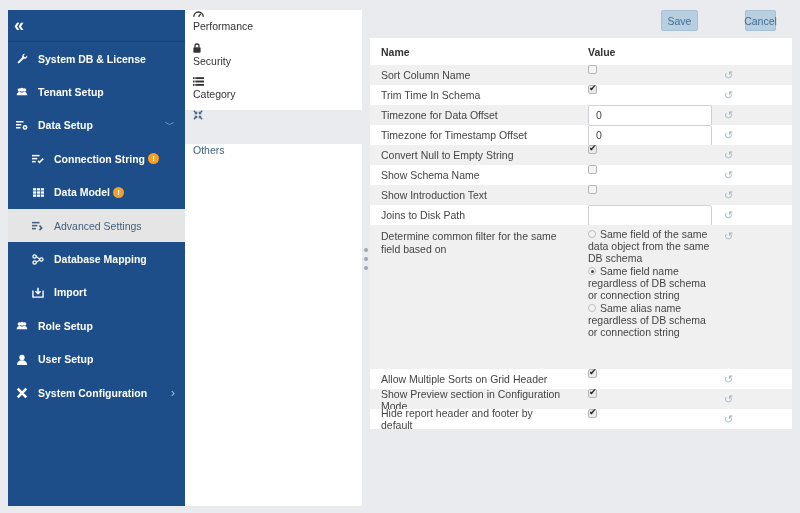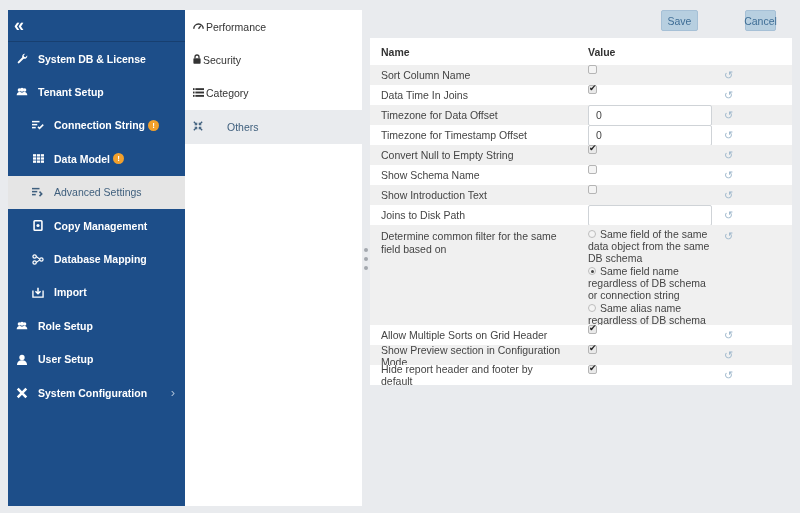--- a/index.html
+++ b/index.html
@@ -34,22 +34,22 @@
     display: inline-flex; width: 11px; height: 11px; border-radius: 50%;
     background: #f2a02c; color: #fff; font-size: 8px; font-weight: bold;
     align-items: center; justify-content: center; margin-left: 3px;
   }
   
   .cats {
     position: absolute; left: 185px; top: 10px; width: 177px; height: 496px;
     background: #fff;
   }
   .cat {
-    height: 33.4px; display: flex; align-items: center; padding-left: 8px;
-    font-size: 10.5px; color: #333; cursor: pointer;
+    height: 33.4px; display: flex; align-items: flex-start; padding-left: 8px;
+    font-size: 10.5px; color: #333; cursor: pointer; flex-direction: column;
   }
   .cat.active { background: #e9ebee; color: #3f5f7d; gap: 22px; }
   .cat .ico { margin-right: 2px; font-size: 9px; }
   .splitter {
     position: absolute; left: 364px; top: 248px; width: 4px; height: 22px;
     display: flex; flex-direction: column; justify-content: space-between; align-items: center;
     cursor: col-resize;
   }
   .splitter span { width: 4px; height: 4px; border-radius: 50%; background: #a3a8ae; }
   
@@ -79,21 +79,21 @@
   }
   .cb.on::after {
     content: "✔"; position: absolute; left: 0px; top: -3px; font-size: 9px; color: #222;
   }
   .cb.on { background: #e9e9e9; }
   .txt {
     width: 124px; height: 21px; border: 1px solid #cfd3d7; border-radius: 2px;
     background: #fff; font-size: 10.5px; padding-left: 7px; color: #444;
     font-family: "Liberation Sans", sans-serif;
   }
-  .r.tall { height: 100px; align-items: flex-start; }
+  .r.tall { height: 144px; align-items: flex-start; }
   .r.tall .name { padding-top: 5px; line-height: 13px; }
   .r.tall .val { padding-top: 3px; line-height: 12px; }
   .r.tall .reset { padding-top: 5px; }
   .radio {
     display: inline-block; width: 8px; height: 8px; border-radius: 50%;
     border: 1px solid #bdbdbd; background: #f4f4f4; margin-right: 4px; position: relative; top: 0px;
     cursor: pointer;
   }
   .radio.on::after { content: ""; position: absolute; left: 1.5px; top: 1.5px; width: 3px; height: 3px; border-radius: 50%; background: #444; }
   .opt { margin-bottom: 1px; }
@@ -121,20 +121,33 @@
       <svg width="12" height="10" viewBox="0 0 18 14">
           <circle cx="5" cy="4" r="2.5" fill="#fff"></circle>
           <circle cx="13" cy="4" r="2.5" fill="#fff"></circle>
           <circle cx="9" cy="3.5" r="3" fill="#fff"></circle>
           <path fill="#fff" d="M1 12c0-3 2-5 4-5s3 1 4 1 2-1 4-1 4 2 4 5z"></path>
         </svg>
     </span>
     <span>Tenant Setup</span>
   </div>
 
+  <div class="nav-item">
+    <span class="ico">
+      <svg width="12" height="11" viewBox="0 0 16 14">
+          <rect x="0" y="1" width="10" height="2" fill="#fff"></rect>
+          <rect x="0" y="5" width="7" height="2" fill="#fff"></rect>
+          <rect x="0" y="9" width="6" height="2" fill="#fff"></rect>
+          <circle cx="12" cy="9.5" r="3.2" fill="#fff"></circle>
+          <circle cx="12" cy="9.5" r="1.2" fill="#1d4e89"></circle>
+        </svg>
+    </span>
+    <span>Data Setup</span>
+    <span class="chev">﹀</span>
+  </div>
 
   <div class="nav-item sub">
     <span class="ico">
       <svg width="12" height="10" viewBox="0 0 16 13">
           <rect x="0" y="1" width="10" height="2" fill="#fff"></rect>
           <rect x="0" y="5" width="7" height="2" fill="#fff"></rect>
           <rect x="0" y="9" width="5" height="2" fill="#fff"></rect>
           <path d="M8 9l2 2 5-5" stroke="#fff" stroke-width="2" fill="none"></path>
         </svg>
     </span>
@@ -169,29 +182,20 @@
             <rect x="0" y="1" width="10" height="2"></rect>
             <rect x="0" y="5" width="7" height="2"></rect>
             <rect x="0" y="9" width="5" height="2"></rect>
           </g>
           <path d="M10 6l3 3-3 3" stroke="#3f5f7d" stroke-width="2" fill="none"></path>
         </svg>
     </span>
     <span>Advanced Settings</span>
   </div>
 
-  <div class="nav-item sub">
-    <span class="ico">
-      <svg width="10" height="11" viewBox="0 0 12 14">
-          <rect x="1" y="1" width="10" height="12" rx="1" fill="none" stroke="#fff" stroke-width="2"></rect>
-          <circle cx="6" cy="7" r="2" fill="#fff"></circle>
-        </svg>
-    </span>
-    <span>Copy Management</span>
-  </div>
 
   <div class="nav-item sub">
     <span class="ico">
       <svg width="12" height="11" viewBox="0 0 14 13">
           <circle cx="3" cy="3" r="2" fill="none" stroke="#fff" stroke-width="1.5"></circle>
           <circle cx="3" cy="10" r="2" fill="none" stroke="#fff" stroke-width="1.5"></circle>
           <circle cx="11" cy="6.5" r="2" fill="none" stroke="#fff" stroke-width="1.5"></circle>
           <path d="M5 3l4 3M5 10l4-3" stroke="#fff" stroke-width="1.3"></path>
         </svg>
     </span>
@@ -302,21 +306,21 @@
     <div class="reset"></div>
   </div>
 
   <div class="row r odd">
     <div class="name">Sort Column Name</div>
     <div class="val"><span class="cb"></span></div>
     <div class="reset">↺</div>
   </div>
 
   <div class="row r even">
-    <div class="name">Data Time In Joins</div>
+    <div class="name">Trim Time In Schema</div>
     <div class="val"><span class="cb on"></span></div>
     <div class="reset">↺</div>
   </div>
 
   <div class="row r odd">
     <div class="name">Timezone for Data Offset</div>
     <div class="val"><input class="txt" type="text" value="0" style=""></div>
     <div class="reset">↺</div>
   </div>
 

